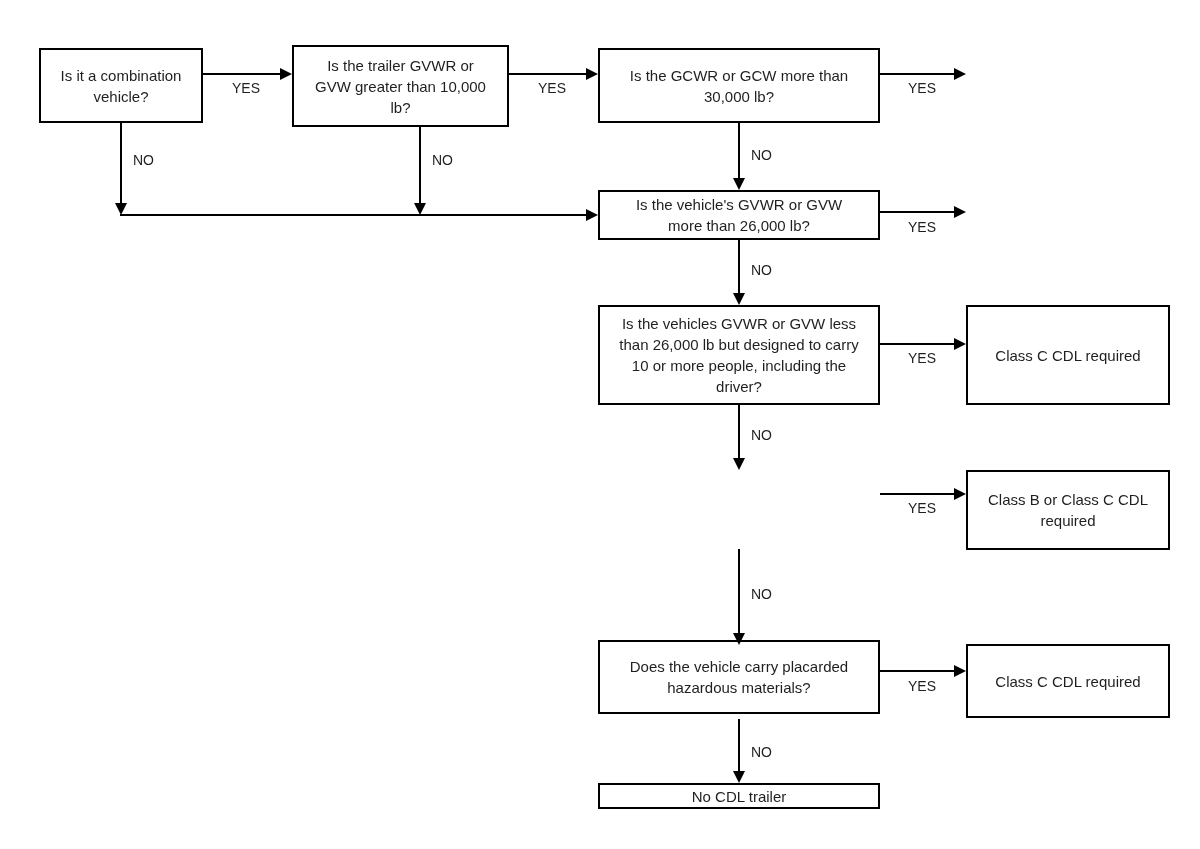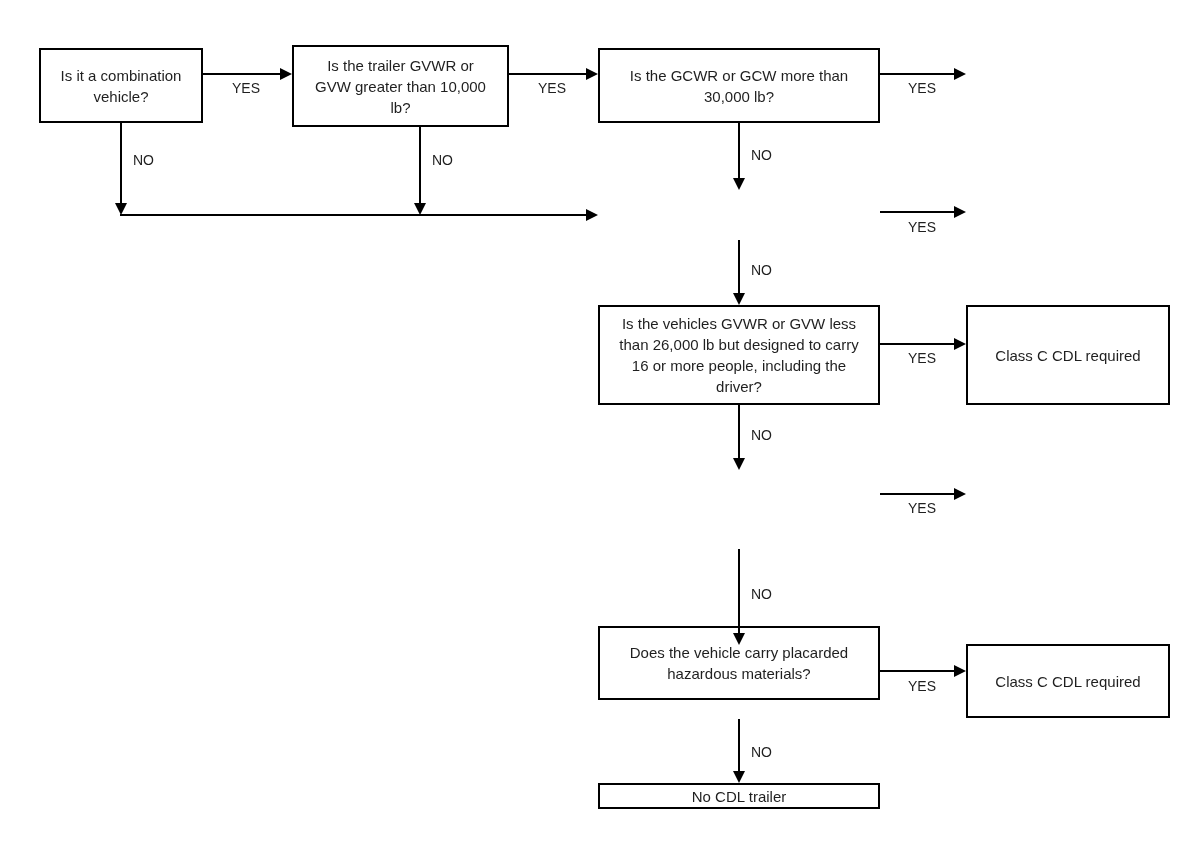--- a/index.html
+++ b/index.html
@@ -59,33 +59,39 @@
 
   <div class="node" style="left:292px; top:45px; width:217px; height:82px">
     <span class="txt" style="max-width:176px">Is the trailer GVWR or GVW greater than 10,000 lb?</span>
   </div>
 
   <div class="node" style="left:598px; top:48px; width:282px; height:75px">
     <span class="txt" style="max-width:235px">Is the GCWR or GCW more than 30,000 lb?</span>
   </div>
 
 
+  <div class="node" style="left:598px; top:190px; width:282px; height:50px">
+    <span class="txt" style="max-width:232px">Is the vehicle's GVWR or GVW more than 26,000 lb?</span>
+  </div>
 
 
   <div class="node" style="left:598px; top:305px; width:282px; height:100px">
-    <span class="txt" style="max-width:240px">Is the vehicles GVWR or GVW less than 26,000 lb but designed to carry 16 or more people, including the driver?</span>
+    <span class="txt" style="max-width:240px">Is the vehicles GVWR or GVW less than 26,000 lb but designed to carry 10 or more people, including the driver?</span>
   </div>
 
   <div class="node" style="left:966px; top:305px; width:204px; height:100px">
     <span class="txt" style="max-width:180px">Class C CDL required</span>
   </div>
 
 
+  <div class="node" style="left:966px; top:470px; width:204px; height:80px">
+    <span class="txt" style="max-width:175px">Class B or Class C CDL required</span>
+  </div>
 
-  <div class="node" style="left:598px; top:626px; width:282px; height:74px">
+  <div class="node" style="left:598px; top:640px; width:282px; height:74px">
     <span class="txt" style="max-width:246px">Does the vehicle carry placarded hazardous materials?</span>
   </div>
 
   <div class="node" style="left:966px; top:644px; width:204px; height:74px">
     <span class="txt" style="max-width:180px">Class C CDL required</span>
   </div>
 
   <div class="node" style="left:598px; top:783px; width:282px; height:26px">
     <span class="txt">No CDL trailer</span>
   </div>

